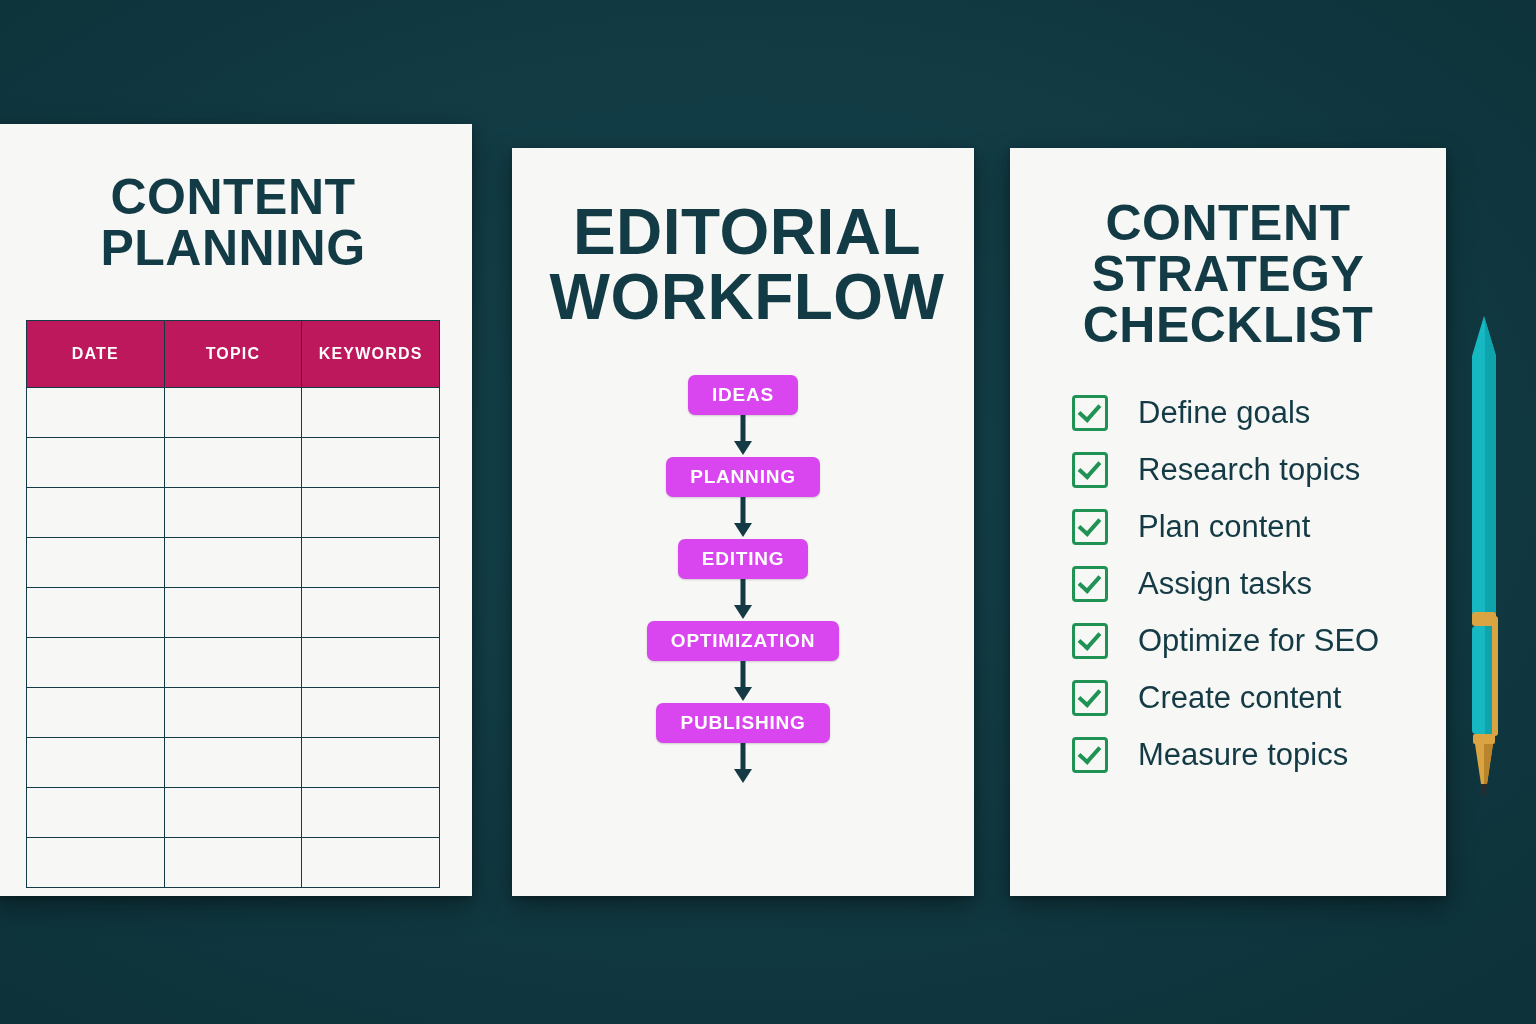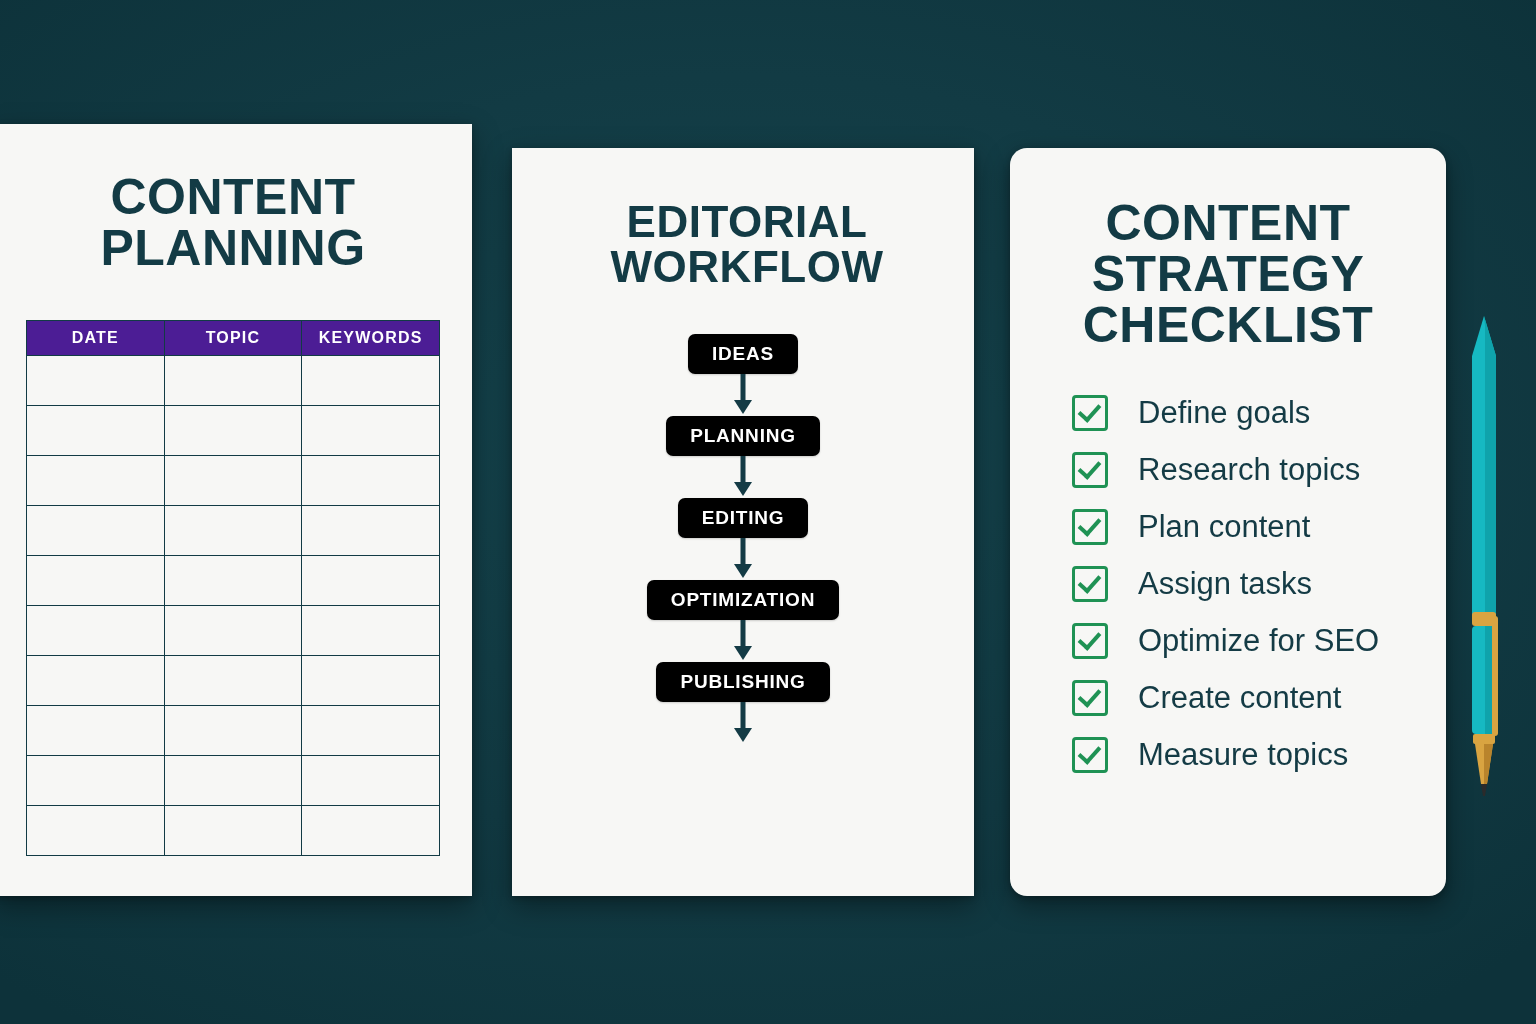--- a/index.html
+++ b/index.html
@@ -39,21 +39,20 @@
     left: 512px;
     top: 148px;
     width: 462px;
     height: 748px;
   }
   #sheet-checklist {
     left: 1010px;
     top: 148px;
     width: 436px;
     height: 748px;
-    border-radius: 17px;
   }
 
   .sheet-title {
     color: #133b45;
     font-weight: bold;
     text-align: center;
     letter-spacing: 0.5px;
     line-height: 1.02;
   }
 
@@ -62,47 +61,47 @@
     margin-top: 48px;
     font-size: 50px;
   }
   .plan-table {
     margin: 46px 32px 0 32px;
     border-collapse: collapse;
     width: calc(100% - 64px);
     table-layout: fixed;
   }
   .plan-table th {
-    background: #4c1d95;
+    background: #be185d;
     color: #ffffff;
     font-size: 16px;
     letter-spacing: 1.2px;
     font-weight: bold;
-    padding: 8px 0;
+    padding: 24px 0;
     border: 1px solid #123b45;
   }
   .plan-table td {
     border: 1.6px solid #123b45;
     height: 47px;
   }
 
   
   #workflow-title {
     margin-top: 52px;
-    font-size: 44px;
+    font-size: 64px;
     padding-left: 8px;
   }
   .flow {
     margin-top: 44px;
     display: flex;
     flex-direction: column;
     align-items: center;
   }
   .flow-node {
-    background: #000000;
+    background: #d946ef;
     color: #ffffff;
     font-weight: bold;
     font-size: 19px;
     letter-spacing: 0.8px;
     border-radius: 7px;
     padding: 9px 24px;
     text-align: center;
     box-shadow: 0 1px 2px rgba(0,0,0,0.18);
   }
   .flow-arrow {

